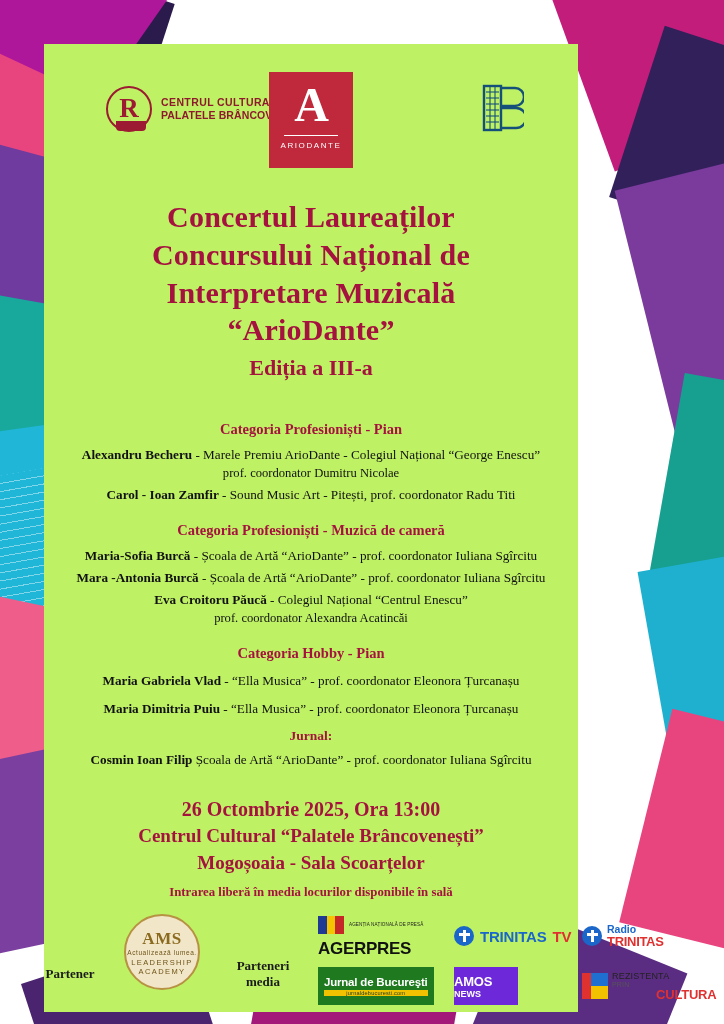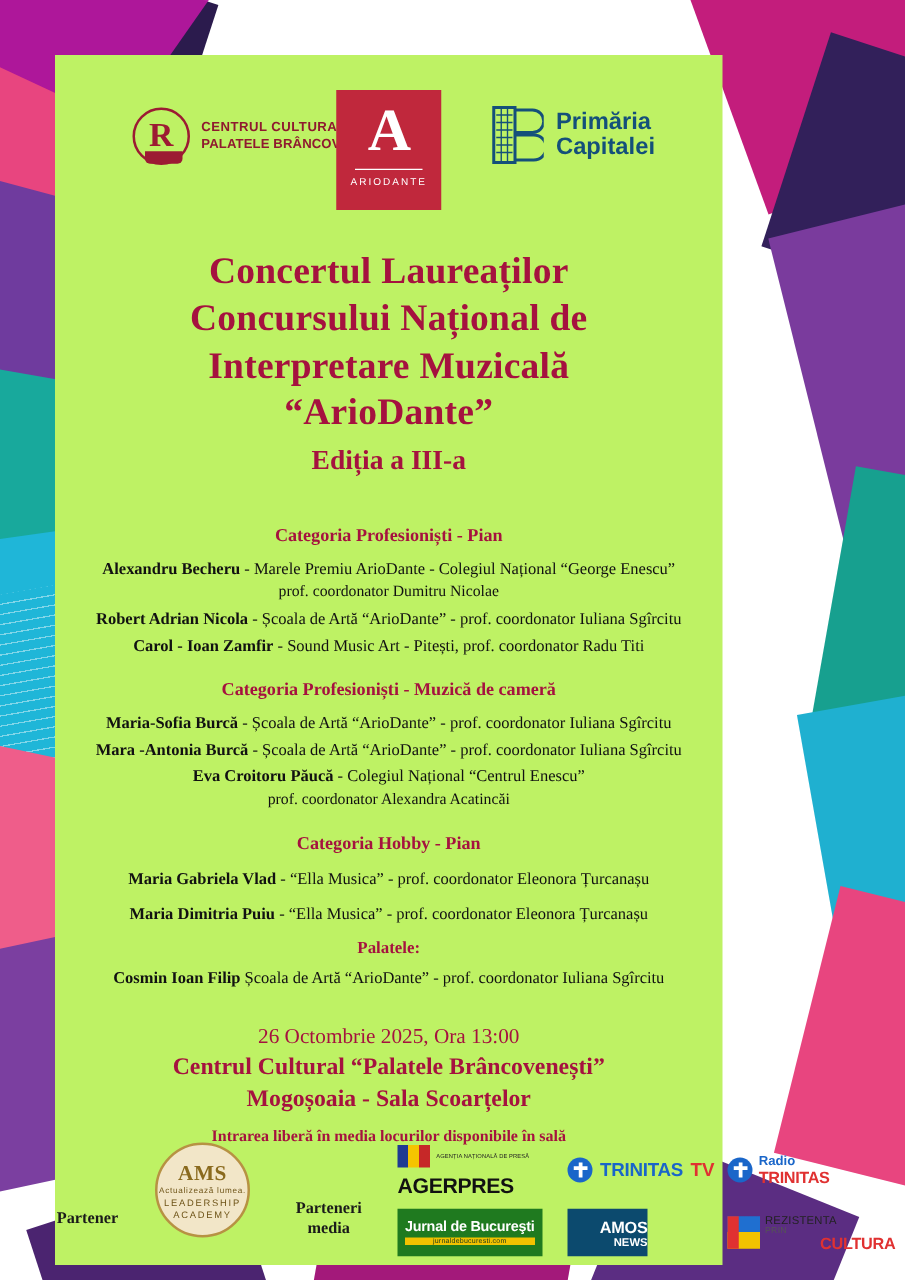--- a/index.html
+++ b/index.html
@@ -285,21 +285,21 @@
     margin: 10px 0 6px 0;
   }
 
   
   .details {
     margin: 26px 30px 0 30px;
     text-align: center;
     color: #a5123f;
     font-family: "Liberation Serif", serif;
   }
-  .details .d1 { font-weight: normal; font-size: 17px; line-height: 1.4; }
+  .details .d1 { font-weight: bold; font-size: 20px; line-height: 1.4; }
   .details .d2 { font-weight: bold; font-size: 19px; line-height: 1.4; }
   .details .d3 { font-weight: bold; font-size: 19px; line-height: 1.4; }
   .details .d4 { font-weight: bold; font-size: 12.8px; margin-top: 8px; }
 
   
   .partners {
     position: absolute;
     left: 0; right: 0; bottom: 0;
     height: 120px;
     z-index: 7;
@@ -401,24 +401,24 @@
     display: flex; flex-direction: column; align-items: center;
     height: 38px; justify-content: center;
   }
   .jurnal .j1 { font-size: 11.5px; font-weight: bold; letter-spacing: -.2px; }
   .jurnal .j2 {
     font-size: 5.6px; background: #f2c200; color: #1a3a1a;
     width: 100%; text-align: center; margin-top: 2px; letter-spacing: .2px;
   }
 
   .amos {
-    background: #0c4a6e; color: #fff;
+    background: #6d28d9; color: #fff;
     width: 64px; height: 38px;
     display: flex; flex-direction: column;
-    align-items: flex-end; justify-content: center;
+    align-items: flex-start; justify-content: center;
   }
   .amos .am1 { font-size: 13px; font-weight: bold; letter-spacing: -.2px; }
   .amos .am2 { font-size: 9px; font-weight: bold; }
 
   .rezistenta { gap: 4px; }
   .rez-mark {
     width: 26px; height: 26px; flex: 0 0 auto;
     background:
       linear-gradient(to bottom, #1f6fd0 0 50%, #f2c200 50% 100%);
     position: relative;
@@ -488,24 +488,20 @@
               <line x1="4" y1="14" x2="17" y2="14"></line>
               <line x1="4" y1="20" x2="17" y2="20"></line>
               <line x1="4" y1="26" x2="17" y2="26"></line>
               <line x1="4" y1="32" x2="17" y2="32"></line>
               <line x1="4" y1="38" x2="17" y2="38"></line>
               <line x1="8" y1="3" x2="8" y2="45"></line>
               <line x1="13" y1="3" x2="13" y2="45"></line>
             </g>
           </svg>
         </div>
-        <div class="pb-text">
-          <div>Primăria</div>
-          <div>Capitalei</div>
-        </div>
       </div>
     </div>
 
     <div class="title-block">
       <div class="t-line">Concertul Laureaților</div>
       <div class="t-line">Concursului Național de</div>
       <div class="t-line">Interpretare Muzicală</div>
       <div class="t-line">“ArioDante”</div>
       <div class="t-edition">Ediția a III-a</div>
     </div>
@@ -513,23 +509,20 @@
     <div class="program">
 
       <div class="cat-block">
         <div class="cat-heading">Categoria Profesioniști - Pian</div>
 
         <div class="entry">
           <span class="nm">Alexandru Becheru</span><span> - Marele Premiu ArioDante - Colegiul Național “George Enescu”</span>
           <span class="sub">prof. coordonator Dumitru Nicolae</span>
         </div>
 
-        <div class="entry">
-          <span class="nm">Robert Adrian Nicola</span><span> -  Școala de Artă “ArioDante”  -  prof. coordonator Iuliana Sgîrcitu</span>
-        </div>
 
         <div class="entry">
           <span class="nm">Carol - Ioan Zamfir</span><span> - Sound Music Art - Pitești, prof.  coordonator Radu Titi</span>
         </div>
       </div>
 
       <div class="cat-block">
         <div class="cat-heading">Categoria Profesioniști - Muzică de cameră</div>
 
         <div class="entry">
@@ -550,21 +543,21 @@
         <div class="cat-heading">Categoria Hobby - Pian</div>
 
         <div class="entry spaced">
           <span class="nm">Maria Gabriela Vlad</span><span> - “Ella Musica”  - prof. coordonator Eleonora Țurcanașu</span>
         </div>
 
         <div class="entry spaced">
           <span class="nm">Maria Dimitria Puiu</span><span> - “Ella Musica” - prof. coordonator Eleonora Țurcanașu</span>
         </div>
 
-        <div class="invited-label">Palatele:</div>
+        <div class="invited-label">Jurnal:</div>
 
         <div class="entry">
           <span class="nm">Cosmin Ioan Filip</span><span>  Școala de Artă “ArioDante” - prof. coordonator Iuliana Sgîrcitu</span>
         </div>
       </div>
     </div>
 
     <div class="details">
       <div class="d1">26 Octombrie 2025, Ora 13:00</div>
       <div class="d2">Centrul Cultural “Palatele Brâncovenești”</div>

